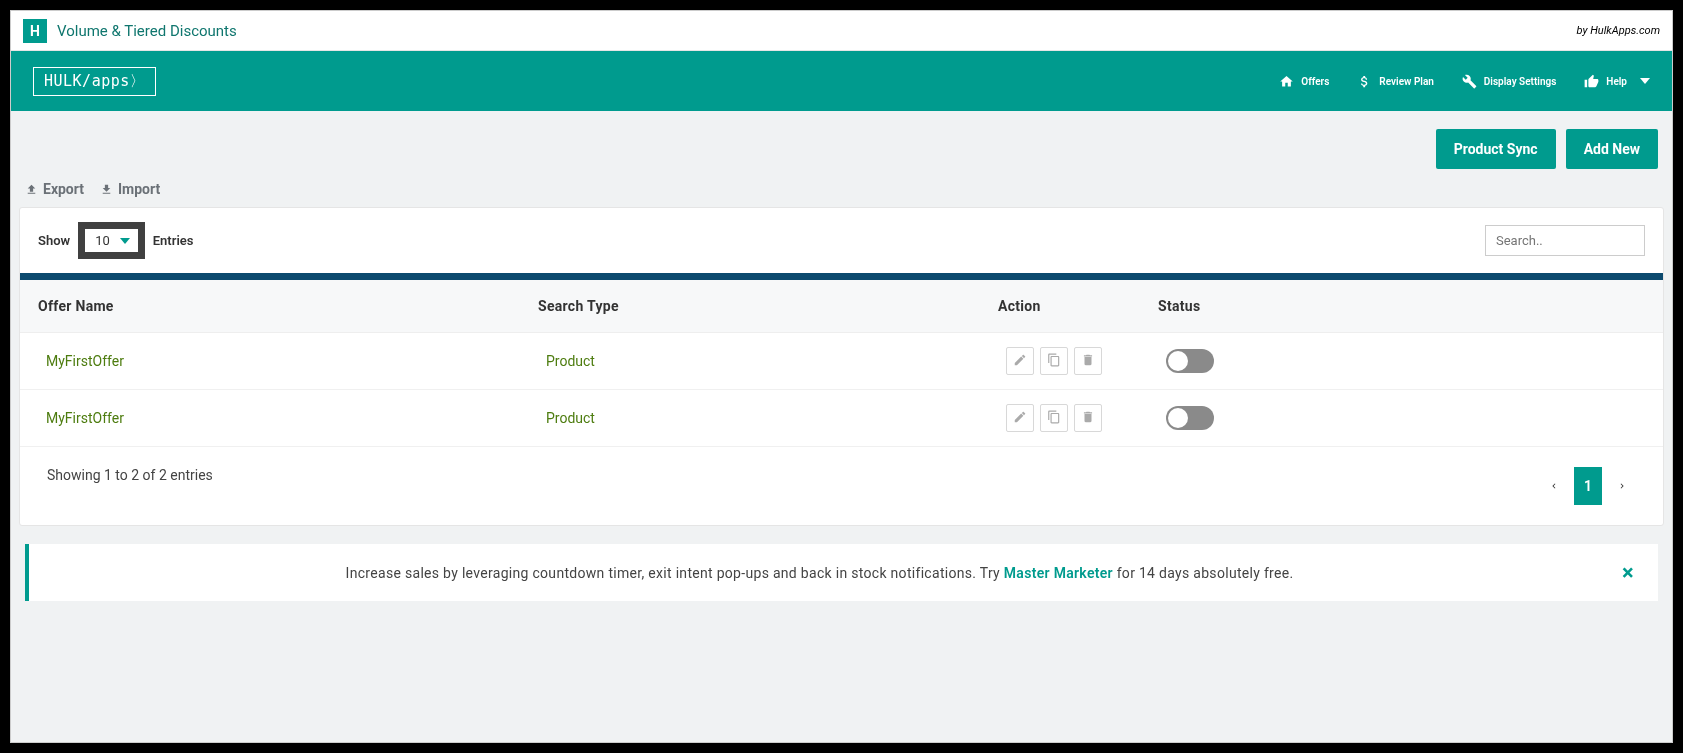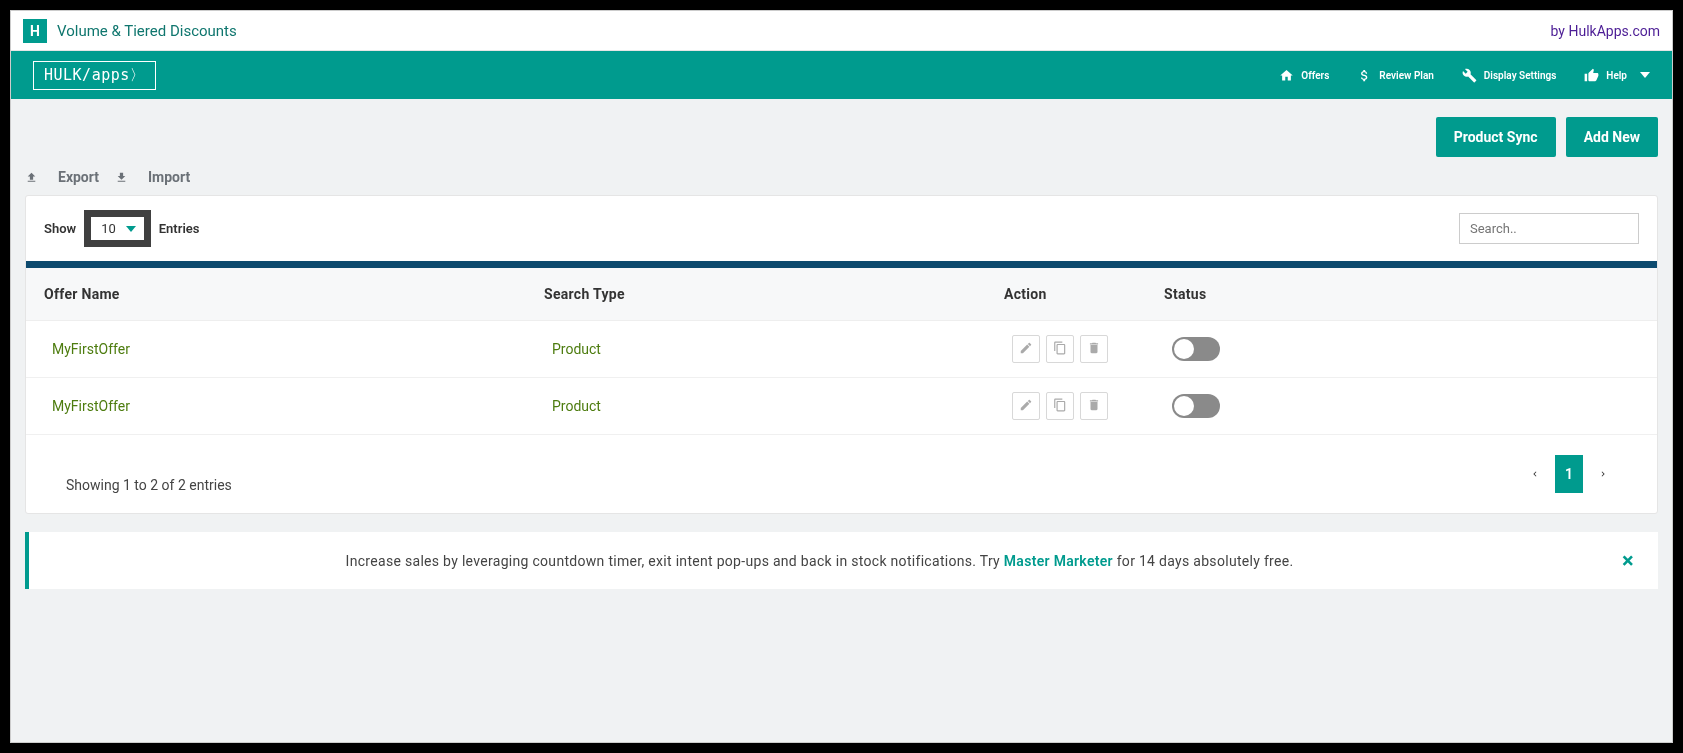--- a/index.html
+++ b/index.html
@@ -2,59 +2,59 @@
 <html><head>
 <meta charset="utf-8">
 <style>
 * { margin: 0; padding: 0; box-sizing: border-box; font-family: -apple-system, BlinkMacSystemFont, "Segoe UI", Roboto, sans-serif; }
 body { background: #000; padding: 10px; }
 .frame { background: #f0f2f3; border: 1px solid #ccc; width: 1663px; height: 733px; margin: 0 auto; overflow: hidden; }
 
 .topbar { background: #fff; height: 40px; display: flex; align-items: center; padding: 0 12px; border-bottom: 1px solid #e5e5e5; }
 .app-logo { width: 24px; height: 24px; background: #009b8e; display: flex; align-items: center; justify-content: center; color: #fff; font-weight: bold; font-size: 14px; margin-right: 10px; }
 .app-title { color: #0f766e; font-size: 15px; flex: 1; }
-.byline { color: #4c1d95; font-size: 14px; }
-
-.navbar { background: #009b8e; height: 48px; display: flex; align-items: center; padding: 0 22px; }
+.byline { color: #000000; font-size: 11px; font-style: italic; }
+
+.navbar { background: #009b8e; height: 60px; display: flex; align-items: center; padding: 0 22px; }
 .brand { border: 1px solid #fff; padding: 4px 10px; color: #fff; font-size: 15px; letter-spacing: 0.5px; font-family: monospace; }
 .navspacer { flex: 1; }
 .navitem { color: #fff; display: inline-flex; align-items: center; gap: 7px; margin-left: 28px; font-size: 10px; font-weight: 600; cursor: pointer; }
 .navitem svg { fill: #fff; width: 15px; height: 15px; }
 .caret-down { width: 0; height: 0; border-left: 5px solid transparent; border-right: 5px solid transparent; border-top: 6px solid #fff; margin-left: 6px; }
 
 .actionbar { display: flex; justify-content: flex-end; padding: 18px 14px 0 14px; gap: 10px; }
 .btn-teal { background: #009b8e; color: #fff; border: none; padding: 12px 18px; font-size: 14px; font-weight: 700; cursor: pointer; border-radius: 2px; }
 
 .explink-row { padding: 12px 14px 10px 14px; display: flex; gap: 16px; }
-.explink { color: #6b7177; font-weight: 700; font-size: 14px; display: inline-flex; align-items: center; gap: 20px; cursor: pointer; }
+.explink { color: #6b7177; font-weight: 700; font-size: 14px; display: inline-flex; align-items: center; gap: 5px; cursor: pointer; }
 .explink svg { width: 13px; height: 13px; fill: #6b7177; }
 
-.card { background: #fff; margin: 0 14px; border: 1px solid #e5e5e5; border-radius: 3px; }
+.card { background: #fff; margin: 0 8px; border: 1px solid #e5e5e5; border-radius: 3px; }
 
 .tablectl { display: flex; align-items: center; padding: 14px 18px; }
 .lbl { font-size: 13px; color: #333; font-weight: 600; }
 .sel { border: 7px solid #404040; padding: 4px 28px 4px 10px; margin: 0 8px; font-size: 13px; color: #333; position: relative; background: #fff; cursor: pointer; }
 .sel::after { content: ''; position: absolute; right: 8px; top: 50%; transform: translateY(-50%); width: 0; height: 0; border-left: 5px solid transparent; border-right: 5px solid transparent; border-top: 6px solid #009b8e; }
 .tcspacer { flex: 1; }
-.search { border: 1px solid #ccc; padding: 7px 10px; width: 180px; font-size: 13px; border-radius: 0; }
+.search { border: 1px solid #ccc; padding: 7px 10px; width: 160px; font-size: 13px; border-radius: 0; }
 
 table { width: 100%; border-collapse: collapse; }
 thead th { background: #f7f8f9; text-align: left; padding: 18px 18px; font-size: 14px; color: #333; font-weight: 700; border-top: 7px solid #0c4a6e; border-bottom: 1px solid #eee; letter-spacing: 0.3px; }
 tbody td { padding: 14px 26px; font-size: 14px; color: #4d7c0f; border-bottom: 1px solid #f0f0f0; }
 .col-name { width: 500px; }
 .col-type { width: 460px; }
 .col-action { width: 160px; }
 
 .iconbtn { width: 28px; height: 28px; border: 1px solid #d8d8d8; background: #fff; display: inline-flex; align-items: center; justify-content: center; margin-right: 6px; cursor: pointer; border-radius: 2px; }
 .iconbtn svg { width: 14px; height: 14px; fill: #aaa; }
 
 .toggle { width: 48px; height: 24px; background: #8a8a8a; border-radius: 12px; position: relative; cursor: pointer; }
 .toggle::after { content: ''; position: absolute; width: 20px; height: 20px; background: #fff; border-radius: 50%; top: 2px; left: 2px; }
 
-.tfoot { display: flex; align-items: flex-end; padding: 20px 40px; gap: 36px; }
+.tfoot { display: flex; align-items: flex-start; padding: 20px 27px; gap: 36px; }
 .summary { color: #444; font-size: 14px; }
 .pag { margin-left: auto; display: flex; align-items: center; gap: 6px; }
 .pagbtn { width: 28px; height: 38px; display: flex; align-items: center; justify-content: center; cursor: pointer; color: #333; font-size: 14px; }
 .pagbtn.cur { background: #009b8e; color: #fff; font-weight: 600; }
 .pagbtn svg { width: 10px; height: 14px; fill: #333; }
 
 .promo { margin: 18px 14px 0 14px; background: #fff; border-left: 4px solid #009b8e; padding: 16px 20px; color: #444; font-size: 14px; display: flex; align-items: center; letter-spacing: 0.3px; gap: 28px; }
 .promo-text { flex: 1; text-align: center; }
 .promo a { color: #009b8e; font-weight: 600; text-decoration: none; cursor: pointer; }
 .promo .close { color: #009b8e; font-size: 22px; cursor: pointer; font-weight: bold; padding: 0 4px; }

